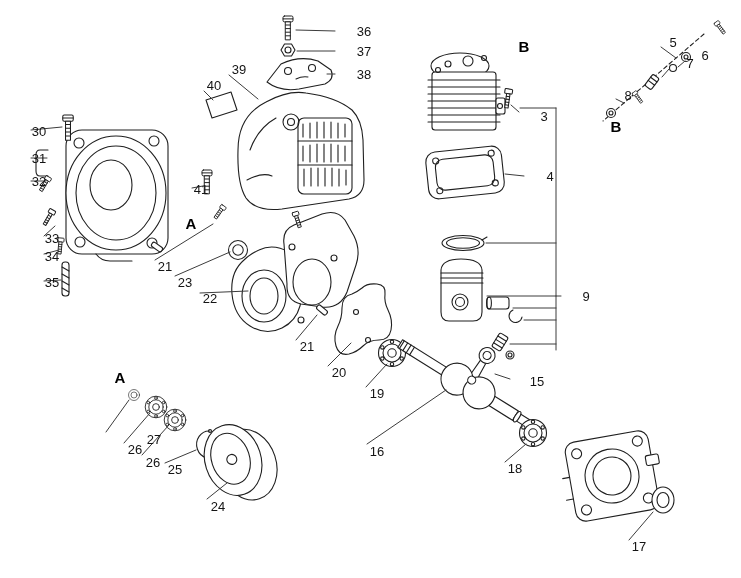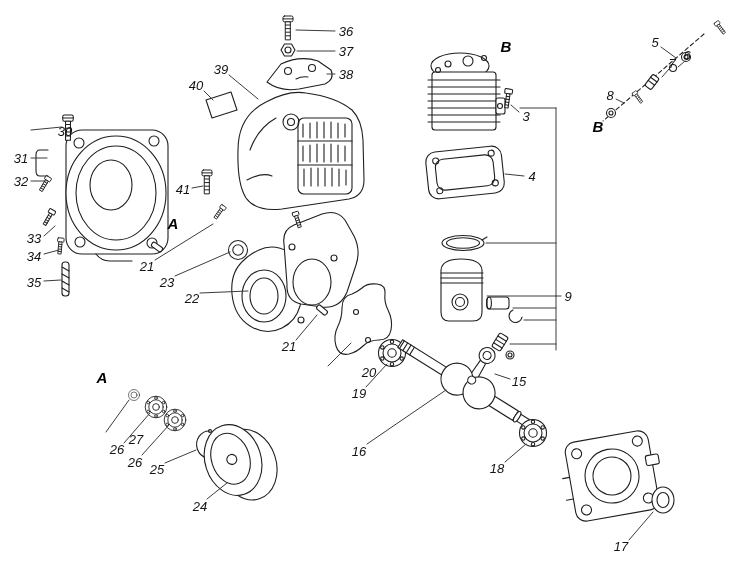--- a/index.html
+++ b/index.html
@@ -4,21 +4,21 @@
 <style>
   html,body{margin:0;padding:0;background:#ffffff;}
   .stage{
     position:relative;
     width:741px;height:578px;
     background:#ffffff;
     overflow:hidden;
     font-family:"Liberation Sans", sans-serif;
   }
   .stage svg.art{position:absolute;left:0;top:0;width:741px;height:578px;}
-  .labels-layer{position:absolute;left:0;top:0;width:623px;height:578px;pointer-events:none;font-style:italic;}
+  .labels-layer{position:absolute;left:18px;top:0;width:623px;height:578px;pointer-events:none;}
   .callout{
     position:absolute;
     transform:translate(-50%,-50%);
     font-size:13px;line-height:1;color:#141414;
     white-space:nowrap;
   }
   .section-label{
     position:absolute;
     transform:translate(-50%,-50%);
     font-size:15px;font-weight:bold;line-height:1;color:#000;
@@ -293,31 +293,31 @@
     </g>
   </svg>
 
   <div class="labels-layer" id="labels-layer">
       <div class="callout" style="left: 346px; top: 31px;">36</div>
       <div class="callout" style="left: 346px; top: 51px;">37</div>
       <div class="callout" style="left: 346px; top: 74px; text-align: center;">38</div>
       <div class="callout" style="left: 221px; top: 69px;">39</div>
       <div class="callout" style="left: 196px; top: 85px;">40</div>
       <div class="callout" style="left: 183px; top: 189px;">41</div>
-      <div class="callout" style="left: 21px; top: 131px; margin-left: 44px;">30</div>
+      <div class="callout" style="left: 21px; top: 131px;">30</div>
       <div class="callout" style="left: 21px; top: 158px;">31</div>
       <div class="callout" style="left: 21px; top: 181px;">32</div>
       <div class="callout" style="left: 34px; top: 238px;">33</div>
       <div class="callout" style="left: 34px; top: 256px;">34</div>
       <div class="callout" style="left: 34px; top: 282px;">35</div>
       <div class="callout" style="left: 147px; top: 266px;">21</div>
       <div class="callout" style="left: 167px; top: 282px;">23</div>
       <div class="callout" style="left: 192px; top: 298px;">22</div>
       <div class="callout" style="left: 289px; top: 346px;">21</div>
-      <div class="callout" style="left: 321px; top: 372px; margin-left: 48px;">20</div>
+      <div class="callout" style="left: 321px; top: 372px;">20</div>
       <div class="callout" style="left: 359px; top: 393px; text-align: center;">19</div>
       <div class="callout" style="left: 359px; top: 451px;">16</div>
       <div class="callout" style="left: 568px; top: 296px;">9</div>
       <div class="callout" style="left: 526px; top: 116px;">3</div>
       <div class="callout" style="left: 532px; top: 176px;">4</div>
       <div class="callout" style="left: 655px; top: 42px;">5</div>
       <div class="callout" style="left: 687px; top: 55px;">6</div>
       <div class="callout" style="left: 672px; top: 63px;">7</div>
       <div class="callout" style="left: 610px; top: 95px;">8</div>
       <div class="callout" style="left: 519px; top: 381px;">15</div>

